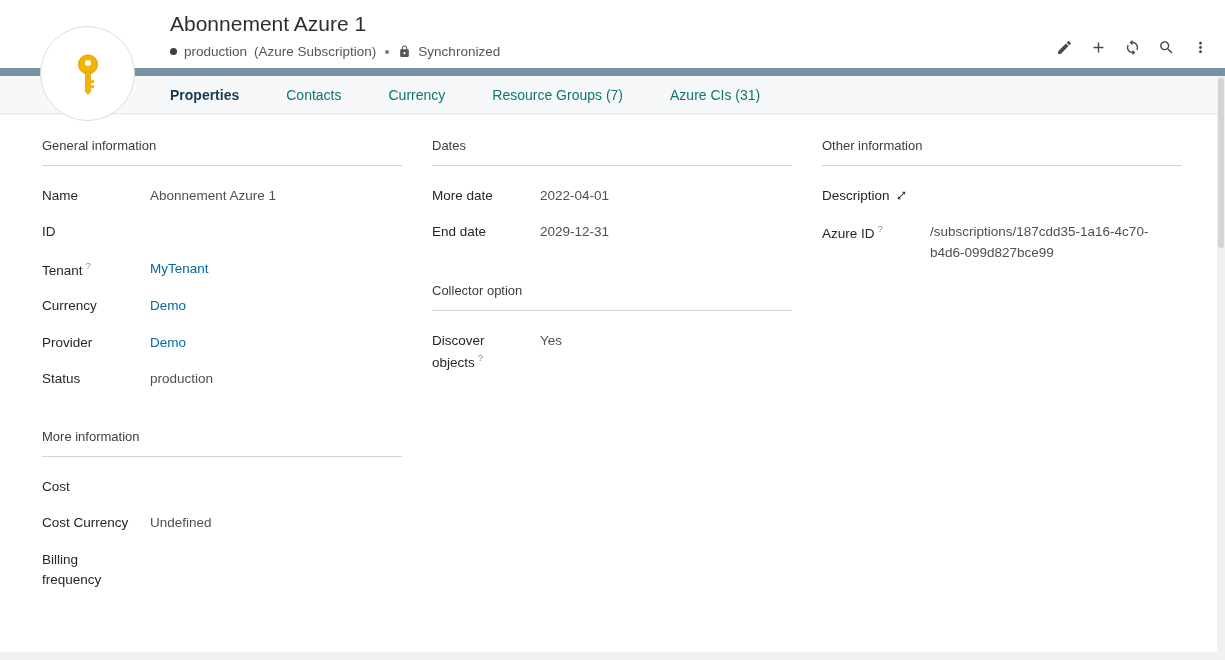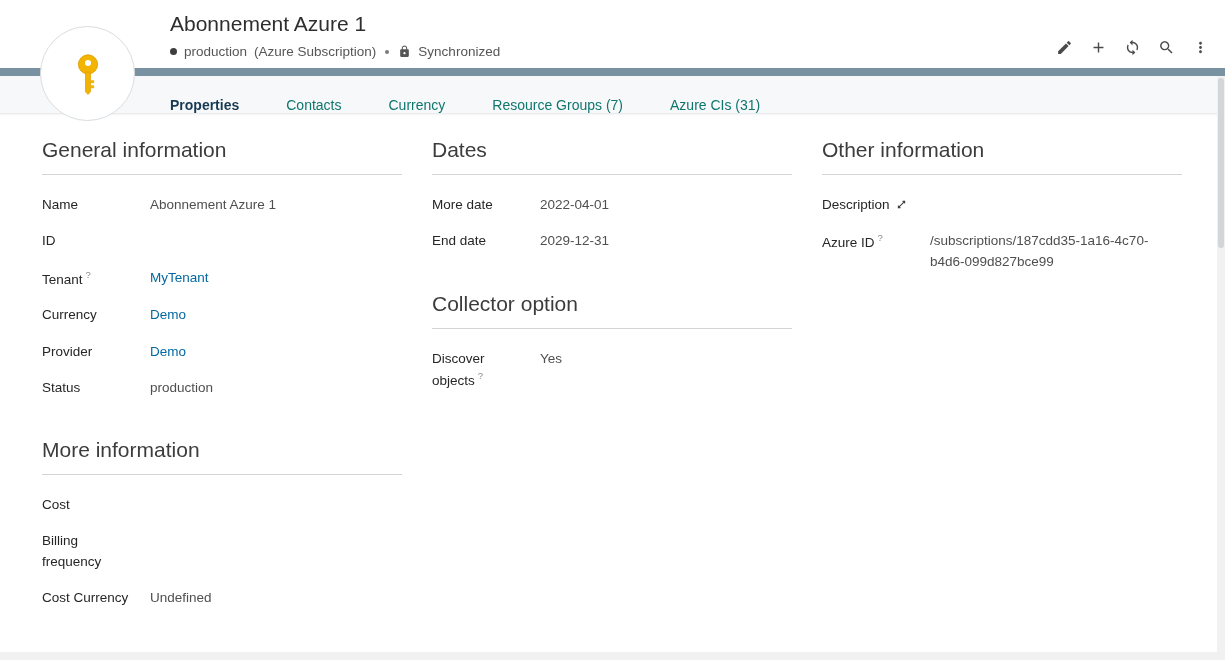--- a/index.html
+++ b/index.html
@@ -17,29 +17,29 @@
   .sep-dot { width:4px; height:4px; border-radius:50%; background:#7a7a7a; display:inline-block; margin:0 2px; }
   .lock { display:flex; align-items:center; }
   .lock svg { width:13px; height:13px; fill:#555; }
   .toolbar { position:absolute; right:16px; top:38px; display:flex; align-items:center; gap:16px; }
   .tool { width:18px; height:18px; cursor:pointer; display:flex; align-items:center; justify-content:center; }
   .tool svg { width:17px; height:17px; fill:#4a4a4a; }
 
   
   .slate-bar { height:8px; background:#7892a2; width:100%; }
   .tabbar { height:38px; background:#f7f8f9; border-bottom:1px solid #e9eaeb;
-            box-shadow:0 1px 2px rgba(0,0,0,.05); display:flex; align-items:flex-end;
+            box-shadow:0 1px 2px rgba(0,0,0,.05); display:flex; align-items:center;
             padding-left:170px; gap:47px; }
   .tab { font-size:14px; color:#0f766e; cursor:pointer; white-space:nowrap; }
   .tab.active { color:#173a52; font-weight:bold; }
 
   
   .content { padding:24px 42px 0 42px; display:grid; grid-template-columns:360px 360px 360px; column-gap:30px; }
   .section { margin-bottom:40px; }
-  .section h2 { font-size:21px; font-weight:400; color:#3c3c3c; padding-bottom:12px;
+  .section h2 { font-size:13px; font-weight:400; color:#3c3c3c; padding-bottom:12px;
                 border-bottom:1px solid #d4d4d4; margin-bottom:20px; }
   .field { display:grid; grid-template-columns:108px 1fr; margin-bottom:16px; font-size:13.5px; line-height:1.5; }
   .flabel { color:#262626; padding-right:14px; }
   .fvalue { color:#4f4f4f; overflow-wrap:anywhere; }
   .link { color:#0369a1; cursor:pointer; text-decoration:none; }
   sup.help { color:#8a8a8a; font-size:9.5px; margin-left:3px; cursor:pointer; }
   .expand-ic { display:inline-block; margin-left:6px; cursor:pointer; }
   .expand-ic svg { width:11px; height:11px; fill:#333; vertical-align:-1px; }
 
   
@@ -153,27 +153,27 @@
 
     <div class="section">
       <h2>More information</h2>
 
       <div class="field">
         <div class="flabel"><span>Cost</span></div>
         <div class="fvalue"></div>
       </div>
 
       <div class="field">
+        <div class="flabel"><span>Cost Currency</span></div>
+        <div class="fvalue">Undefined</div>
+      </div>
+
+      <div class="field">
         <div class="flabel"><span>Billing frequency</span></div>
         <div class="fvalue"></div>
-      </div>
-
-      <div class="field">
-        <div class="flabel"><span>Cost Currency</span></div>
-        <div class="fvalue">Undefined</div>
       </div>
     </div>
   </div>
 
   <div class="col">
     <div class="section">
       <h2>Dates</h2>
 
       <div class="field">
         <div class="flabel"><span>More date</span></div>

